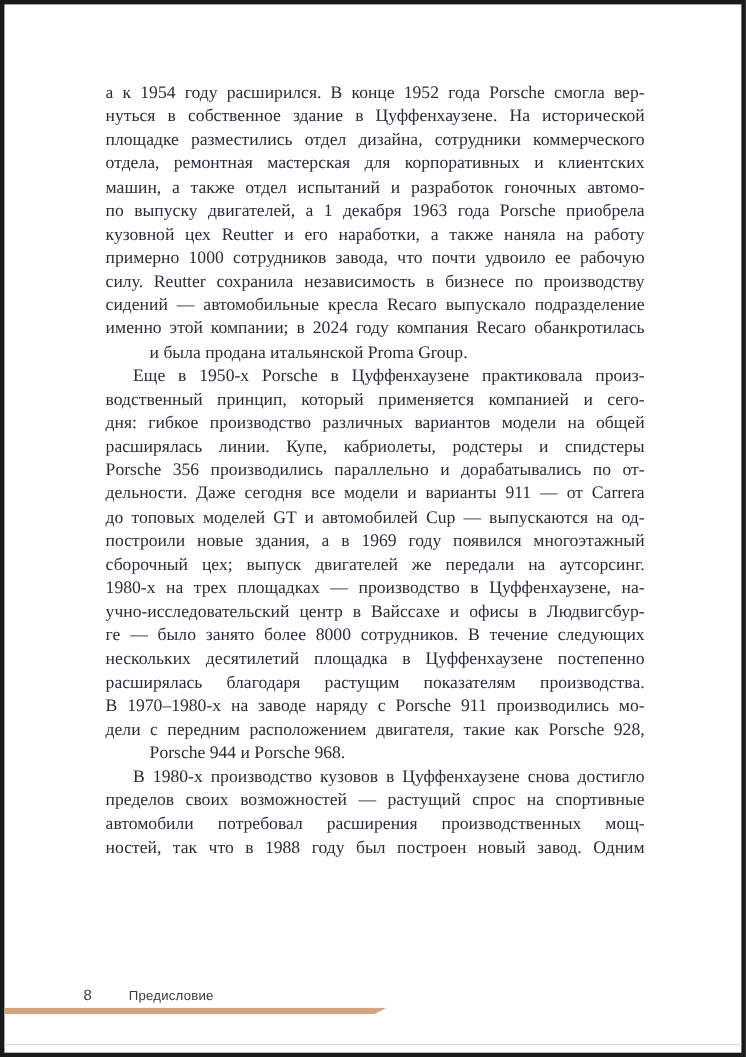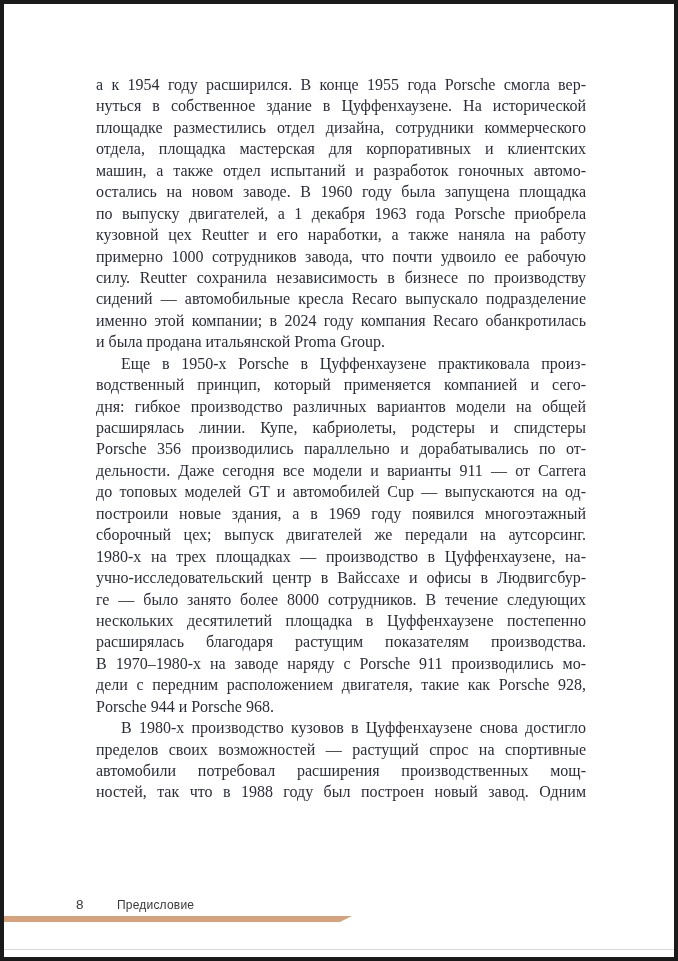--- a/index.html
+++ b/index.html
@@ -27,20 +27,21 @@
     line-height:21.45px;
   }
   .line{
     height:21.45px;
     text-align:justify;
     text-align-last:justify;
     white-space:nowrap;
   }
   .line.endpara{
     text-align-last:left;
+    margin-left:40px;
   }
   .line.indent{
     text-indent:25px;
   }
   .footer-num{
     position:absolute;
     left:72px;top:893px;
     font-family:"Liberation Sans","DejaVu Sans",sans-serif;
     font-size:13.5px;
     color:var(--footer_text,#3a3a3a);
@@ -67,26 +68,25 @@
     background:var(--edge_line,#d9d9d9);
   }
 </style>
 </head>
 <body>
 
 <div class="frame">
   <div class="page">
 
     <div class="text-block">
-        <div class="line">а к 1954 году расширился. В конце 1955 года Porsche смогла вер-</div>
+        <div class="line">а к 1954 году расширился. В конце 1952 года Porsche смогла вер-</div>
         <div class="line">нуться в собственное здание в Цуффенхаузене. На исторической</div>
         <div class="line">площадке разместились отдел дизайна, сотрудники коммерческого</div>
-        <div class="line">отдела, площадка мастерская для корпоративных и клиентских</div>
+        <div class="line">отдела, ремонтная мастерская для корпоративных и клиентских</div>
         <div class="line">машин, а также отдел испытаний и разработок гоночных автомо-</div>
-        <div class="line">остались на новом заводе. В 1960 году была запущена площадка</div>
         <div class="line">по выпуску двигателей, а 1 декабря 1963 года Porsche приобрела</div>
         <div class="line">кузовной цех Reutter и его наработки, а также наняла на работу</div>
         <div class="line">примерно 1000 сотрудников завода, что почти удвоило ее рабочую</div>
         <div class="line">силу. Reutter сохранила независимость в бизнесе по производству</div>
         <div class="line">сидений — автомобильные кресла Recaro выпускало подразделение</div>
         <div class="line">именно этой компании; в 2024 году компания Recaro обанкротилась</div>
         <div class="line endpara">и была продана итальянской Proma Group.</div>
         <div class="line indent">Еще в 1950-х Porsche в Цуффенхаузене практиковала произ-</div>
         <div class="line">водственный принцип, который применяется компанией и сего-</div>
         <div class="line">дня: гибкое производство различных вариантов модели на общей</div>

